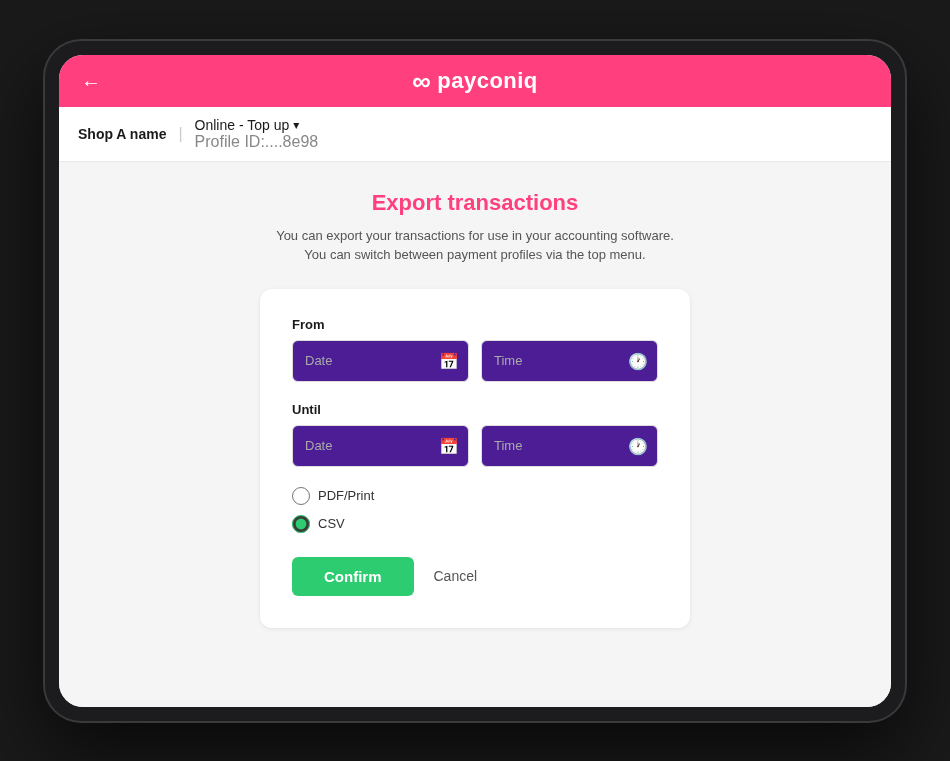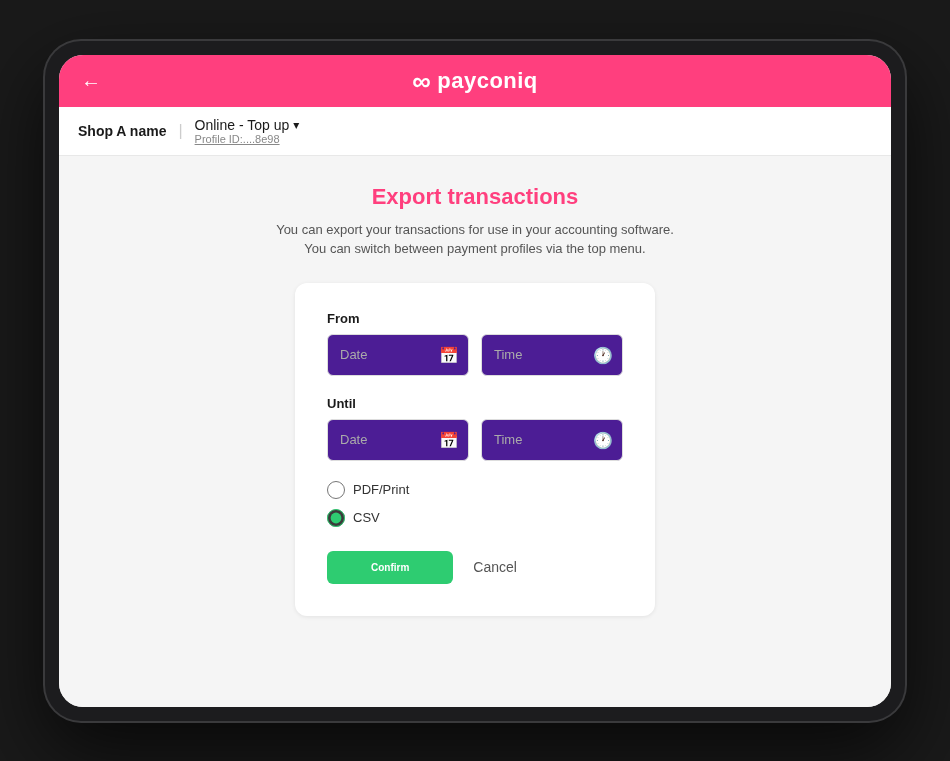--- a/index.html
+++ b/index.html
@@ -106,23 +106,22 @@
       cursor: pointer;
     }
 
     .profile-name {
       font-size: 14px;
       font-weight: 500;
       color: #1a1a1a;
     }
 
     .profile-id {
-      font-size: 11px;
+      font-size: 16px;
       color: #888;
-      text-decoration: underline;
     }
 
     .chevron-down {
       color: #1a1a1a;
       font-size: 12px;
     }
 
     
     .main-content {
       flex: 1;
@@ -148,21 +147,21 @@
       text-align: center;
       line-height: 1.5;
       margin-bottom: 24px;
       max-width: 400px;
     }
 
     .form-card {
       background: white;
       border-radius: 12px;
       padding: 28px 32px 32px;
-      width: 360px;
+      width: 430px;
       box-shadow: 0 1px 4px rgba(0,0,0,0.08);
     }
 
     .field-group {
       margin-bottom: 20px;
     }
 
     .field-label {
       font-size: 13px;
       font-weight: 600;
@@ -237,22 +236,22 @@
       display: flex;
       align-items: center;
       gap: 20px;
     }
 
     .confirm-button {
       background: #2ecc71;
       color: white;
       border: none;
       border-radius: 6px;
-      padding: 11px 44px;
-      font-size: 10px;
+      padding: 11px 32px;
+      font-size: 15px;
       font-weight: 600;
       cursor: pointer;
     }
 
     .cancel-button {
       background: none;
       border: none;
       font-size: 14px;
       color: #555;
       cursor: pointer;

